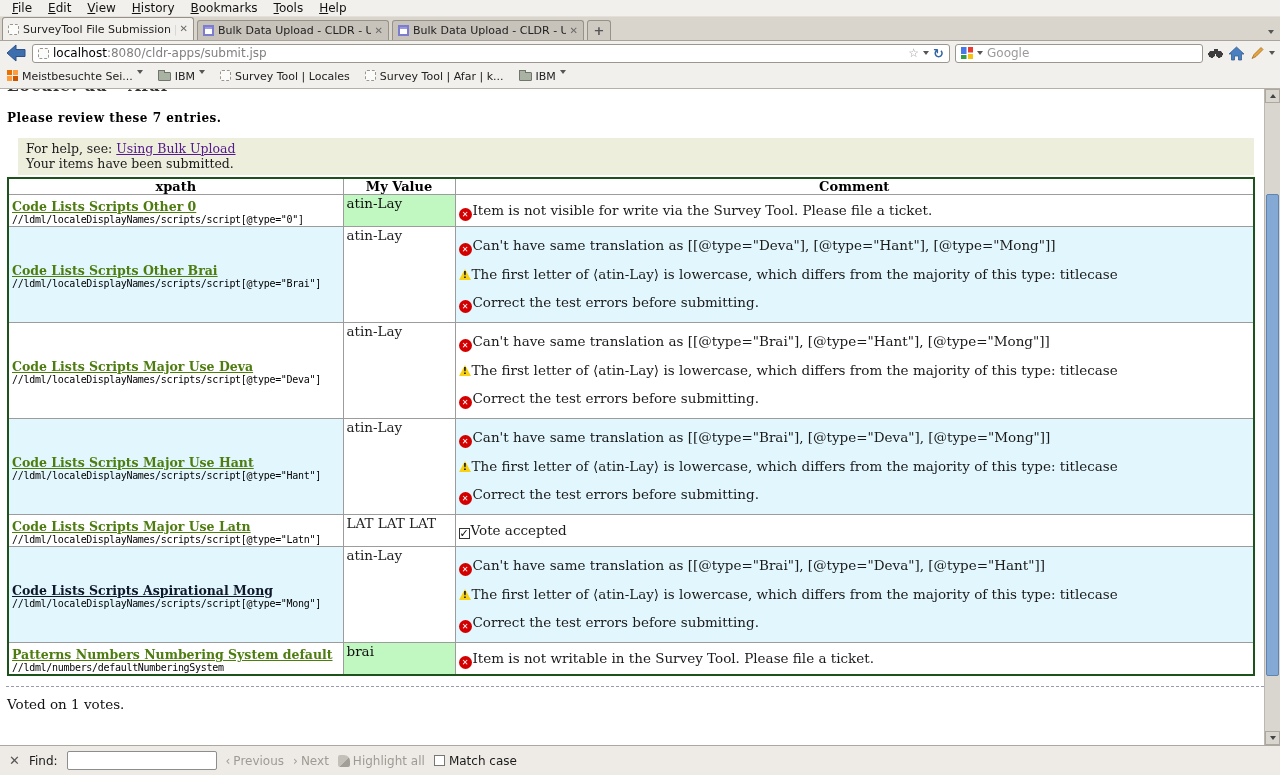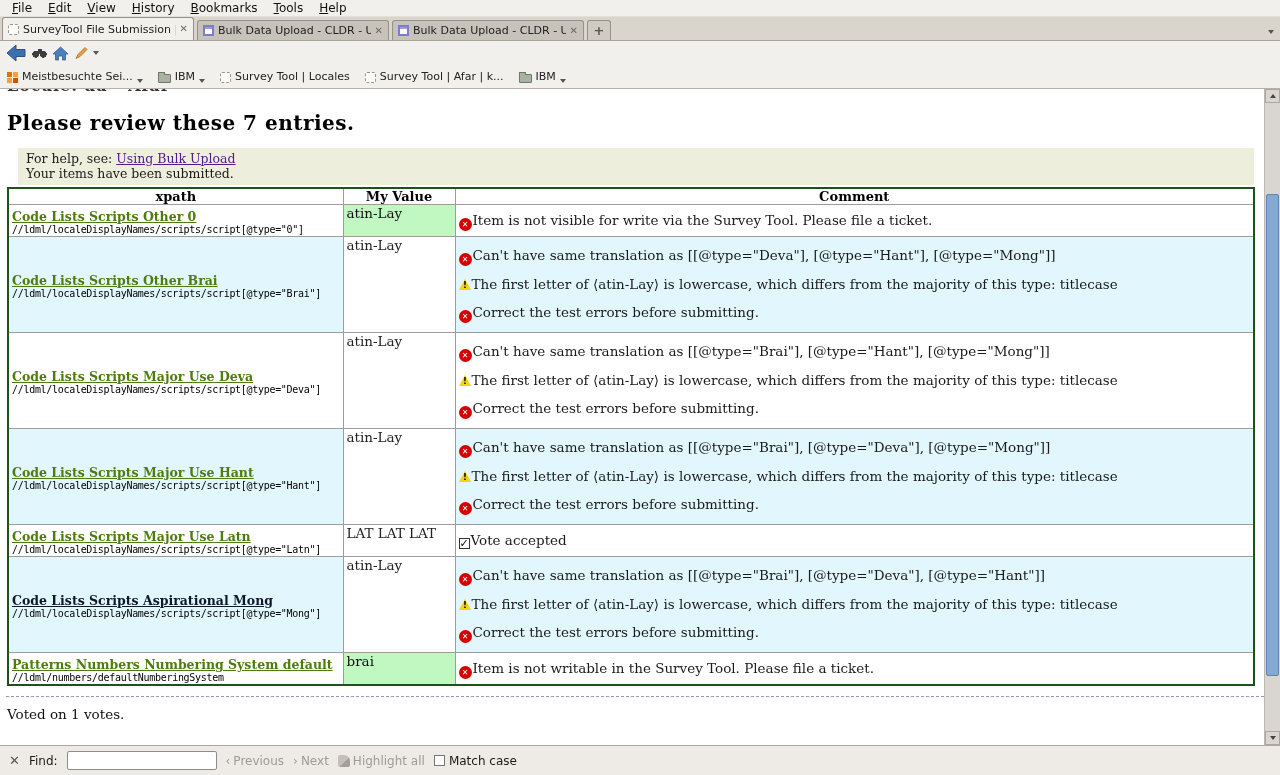--- a/index.html
+++ b/index.html
@@ -51,21 +51,21 @@
   .url-spacer { flex:1; }
   .searchbar { width:248px; }
   .search-ph { color:#9a9a9a; flex:1; }
   .star { color:#9a9a9a; font-size:12px; line-height:12px; }
   .reload { color:#3465a4; font-weight:bold; font-size:13px; line-height:13px; }
 
   .bookmarksbar {
     height:24px; background:#f2f0ec; border-bottom:1px solid #b5b1a9;
     display:flex; align-items:center; gap:15px; padding:0 7px; font-size:11px; color:#222;
   }
-  .bm-item { display:flex; align-items:flex-end; gap:4px; }
+  .bm-item { display:flex; align-items:flex-start; gap:4px; }
 
   
   .chev { width:0; height:0; border-left:3.5px solid transparent; border-right:3.5px solid transparent; border-top:4.5px solid #555; display:inline-block; }
   .ic-dashed { width:11px; height:11px; border:1px dashed #9a968e; border-radius:2px; background:#fbfbfa; display:inline-block; flex:none; }
   .ic-window { width:11px; height:11px; border:2px solid #7d7dd0; background:#fff; position:relative; display:inline-block; flex:none; }
   .ic-window::before { content:""; position:absolute; top:0; left:0; right:0; height:2px; background:#9a9ae0; }
   .ic-folder { width:13px; height:9px; background:#aab2a4; border:1px solid #6f776b; border-radius:1px; position:relative; display:inline-block; flex:none; margin-top:2px; }
   .ic-folder::before { content:""; position:absolute; top:-3px; left:-1px; width:5px; height:2px; background:#aab2a4; border:1px solid #6f776b; border-bottom:none; }
   .ic-grid { width:11px; height:11px; display:inline-block; flex:none;
     background:
@@ -85,21 +85,21 @@
       radial-gradient(circle at 11.2px 6.2px,#3d3d3d 3.4px,transparent 3.6px),
       linear-gradient(#3d3d3d,#3d3d3d) 5.5px 1px/4px 5px no-repeat; }
 
   
   .content { position:relative; height:656px; background:#fff; font-family:"DejaVu Serif", serif; color:#000; }
   .page { position:absolute; left:0; right:16px; top:0; bottom:0; overflow:hidden; padding-left:7px; }
 
   .clipped-heading { height:7px; overflow:hidden; color:#333; }
   .clipped-heading span { display:block; margin-top:-13px; font-weight:bold; font-size:16px; letter-spacing:1px; }
 
-  .review-heading { font-weight:bold; font-size:20px; margin:15px 0 13px 0; letter-spacing:0.5px; }
+  .review-heading { font-weight:bold; font-size:12px; margin:15px 0 13px 0; letter-spacing:0.5px; }
 
   .notice {
     margin:0 10px 2px 11px; background:#eeeedd; padding:3px 8px 4px 8px;
     font-size:12.5px; line-height:15px; color:#1a1a1a;
   }
   .notice a { color:#551a8b; }
 
   table.review { border-collapse:collapse; width:1248px; border:2px solid #1d521d; table-layout:fixed; }
   table.review th, table.review td { border:1px solid #9c9c9c; }
   table.review th { font-size:13px; font-weight:bold; padding:0; height:15px; text-align:center; }
@@ -183,20 +183,34 @@
       <span class="tab-close">✕</span>
     </div>
     <div class="newtab-btn">+</div>
     <span class="tab-overflow chev"></span>
 </div>
 
 <div class="navbar">
   <svg width="22" height="20">
     <path d="M2 10 L11 2 L11 6.5 H20 V13.5 H11 V18 Z" fill="#3d6fae" stroke="#2c5186" stroke-width="1"></path>
   </svg>
+  <div class="field urlbar">
+    <span class="ic-dashed"></span>
+    <span class="url-host">localhost</span>
+      <span class="url-rest" style="margin-left:-4px;">:8080/cldr-apps/submit.jsp</span>
+    <span class="url-spacer"></span>
+    <span class="star">☆</span>
+    <span class="chev"></span>
+    <span class="reload">↻</span>
+  </div>
+  <div class="field searchbar">
+    <span class="ic-google"></span>
+    <span class="chev"></span>
+    <span class="search-ph">Google</span>
+  </div>
   <span class="ic-binoc"></span>
   <svg width="17" height="15">
     <path d="M8.5 1 L16 8 H13.5 V14 H10.5 V10 H6.5 V14 H3.5 V8 H1 Z" fill="#4a7fc1" stroke="#33608f" stroke-width="0.8"></path>
   </svg>
   <svg width="14" height="14">
     <path d="M2 12.5 L4 8.5 L11 1.5 L13 3.5 L6 10.5 Z" fill="#e8a33d" stroke="#a36d1e" stroke-width="0.8"></path>
   </svg>
   <span class="chev"></span>
 </div>
 

